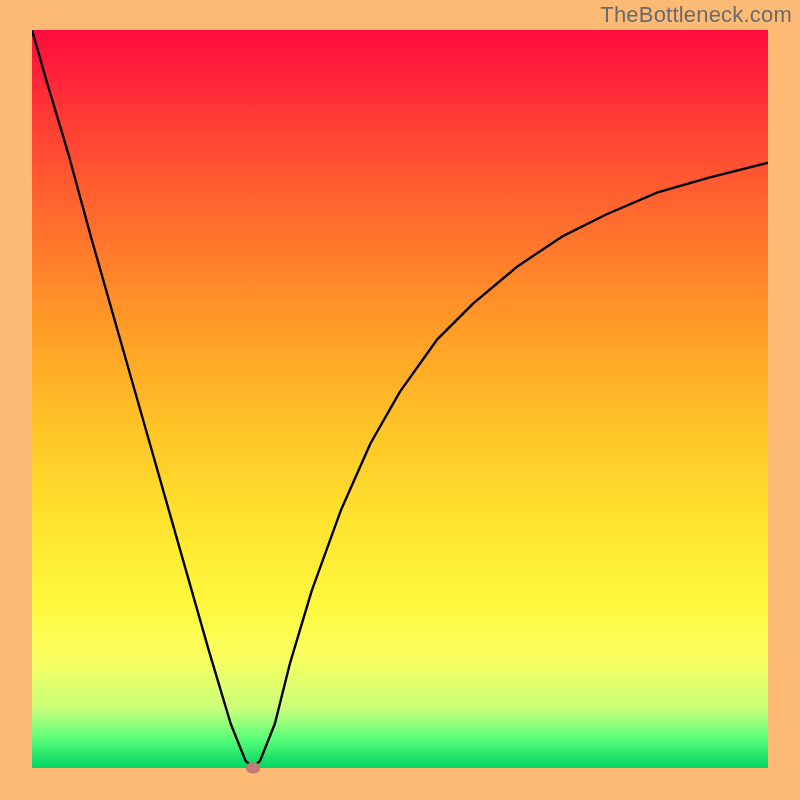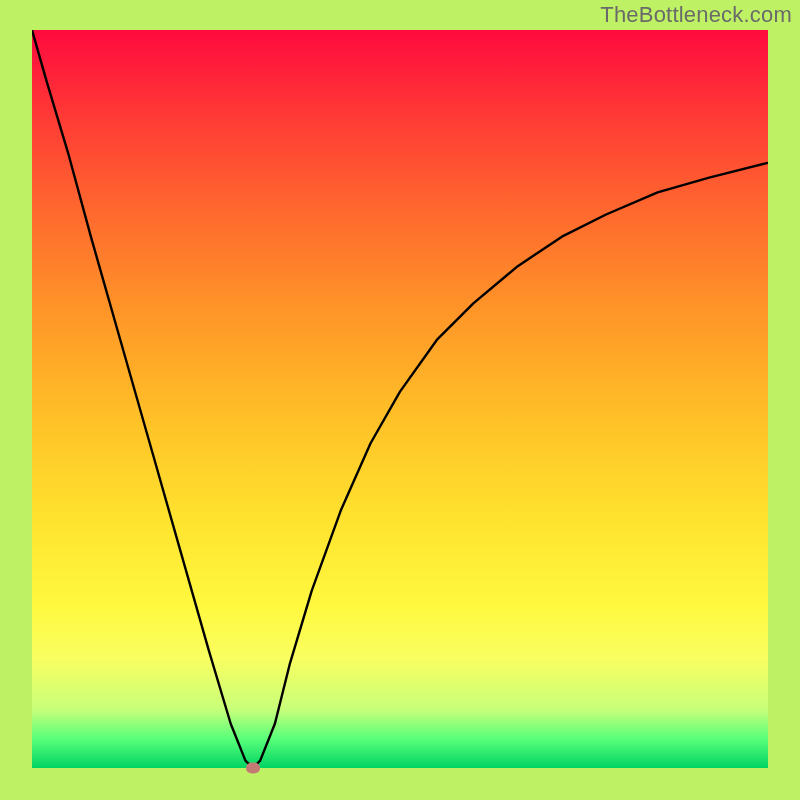--- a/index.html
+++ b/index.html
@@ -8,21 +8,21 @@
     width: 800px;
     height: 800px;
     background: #000;
     font-family: Arial, Helvetica, sans-serif;
     overflow: hidden;
   }
   .frame {
     position: relative;
     width: 800px;
     height: 800px;
-    background: #bef264;
+    background: #fdba74;
   }
   .attribution {
     position: absolute;
     top: 2px;
     right: 8px;
     color: #6a6a6a;
     font-size: 22px;
     font-weight: 400;
     letter-spacing: 0.2px;
   }

